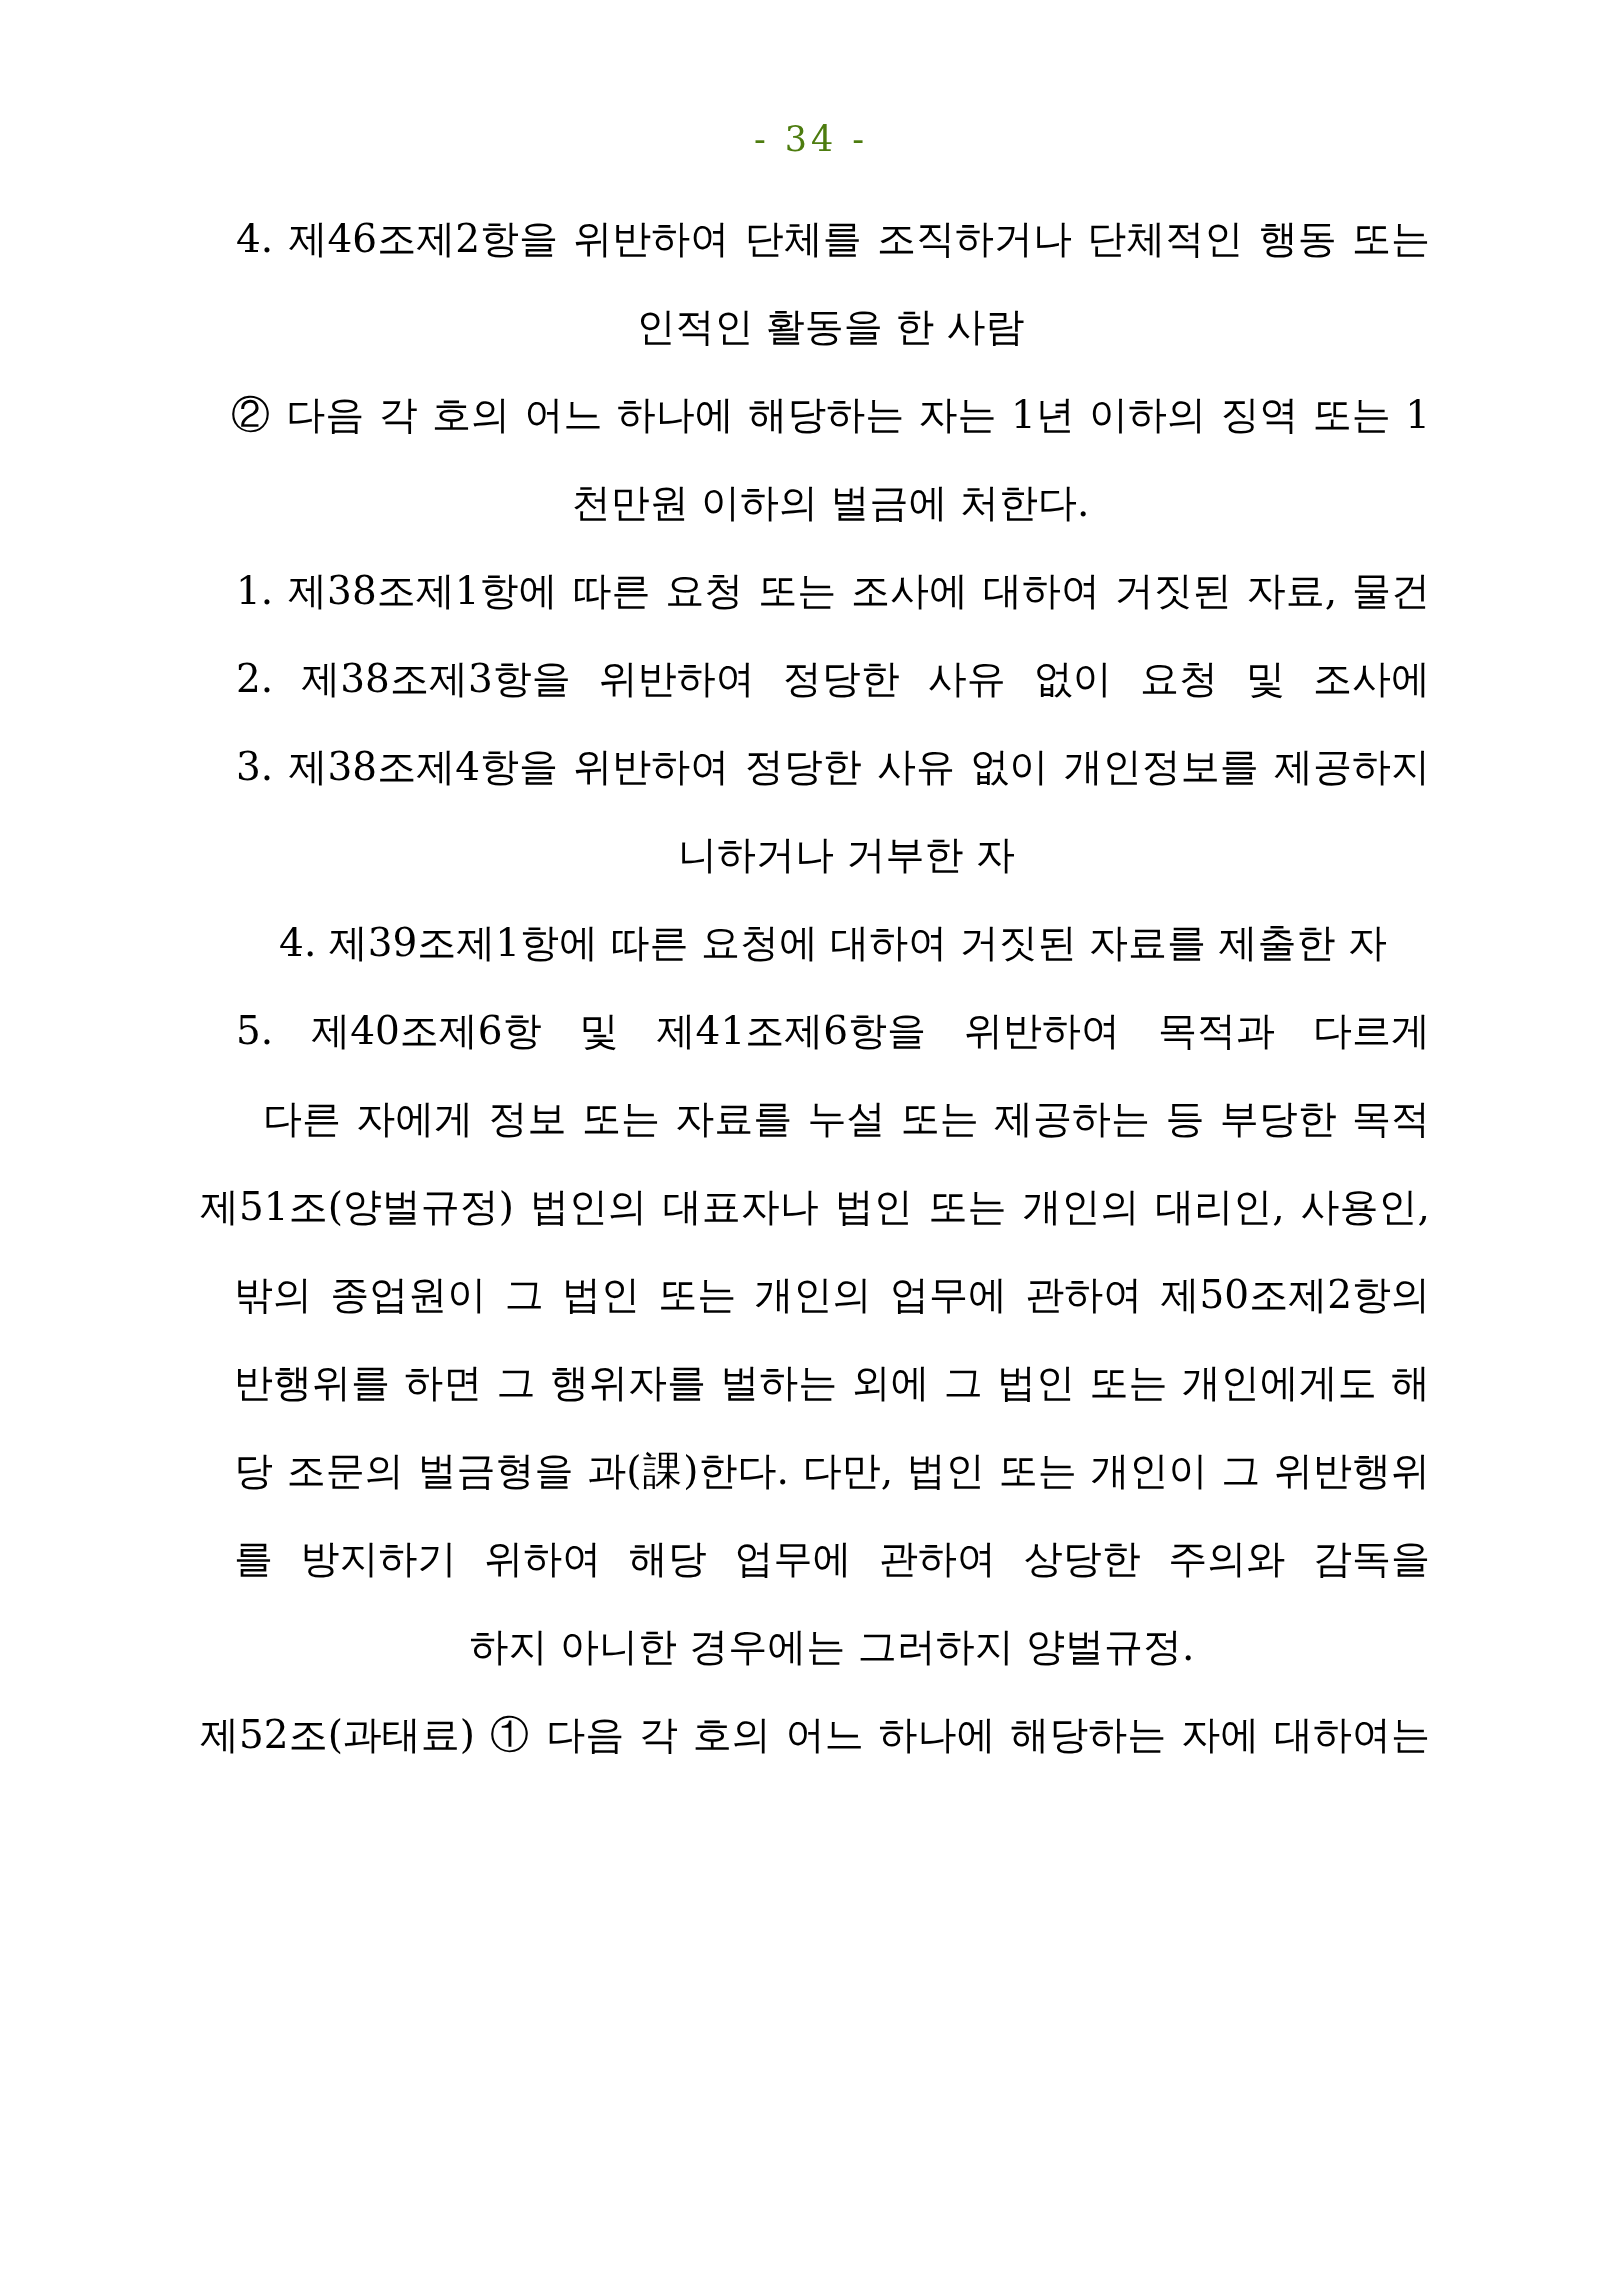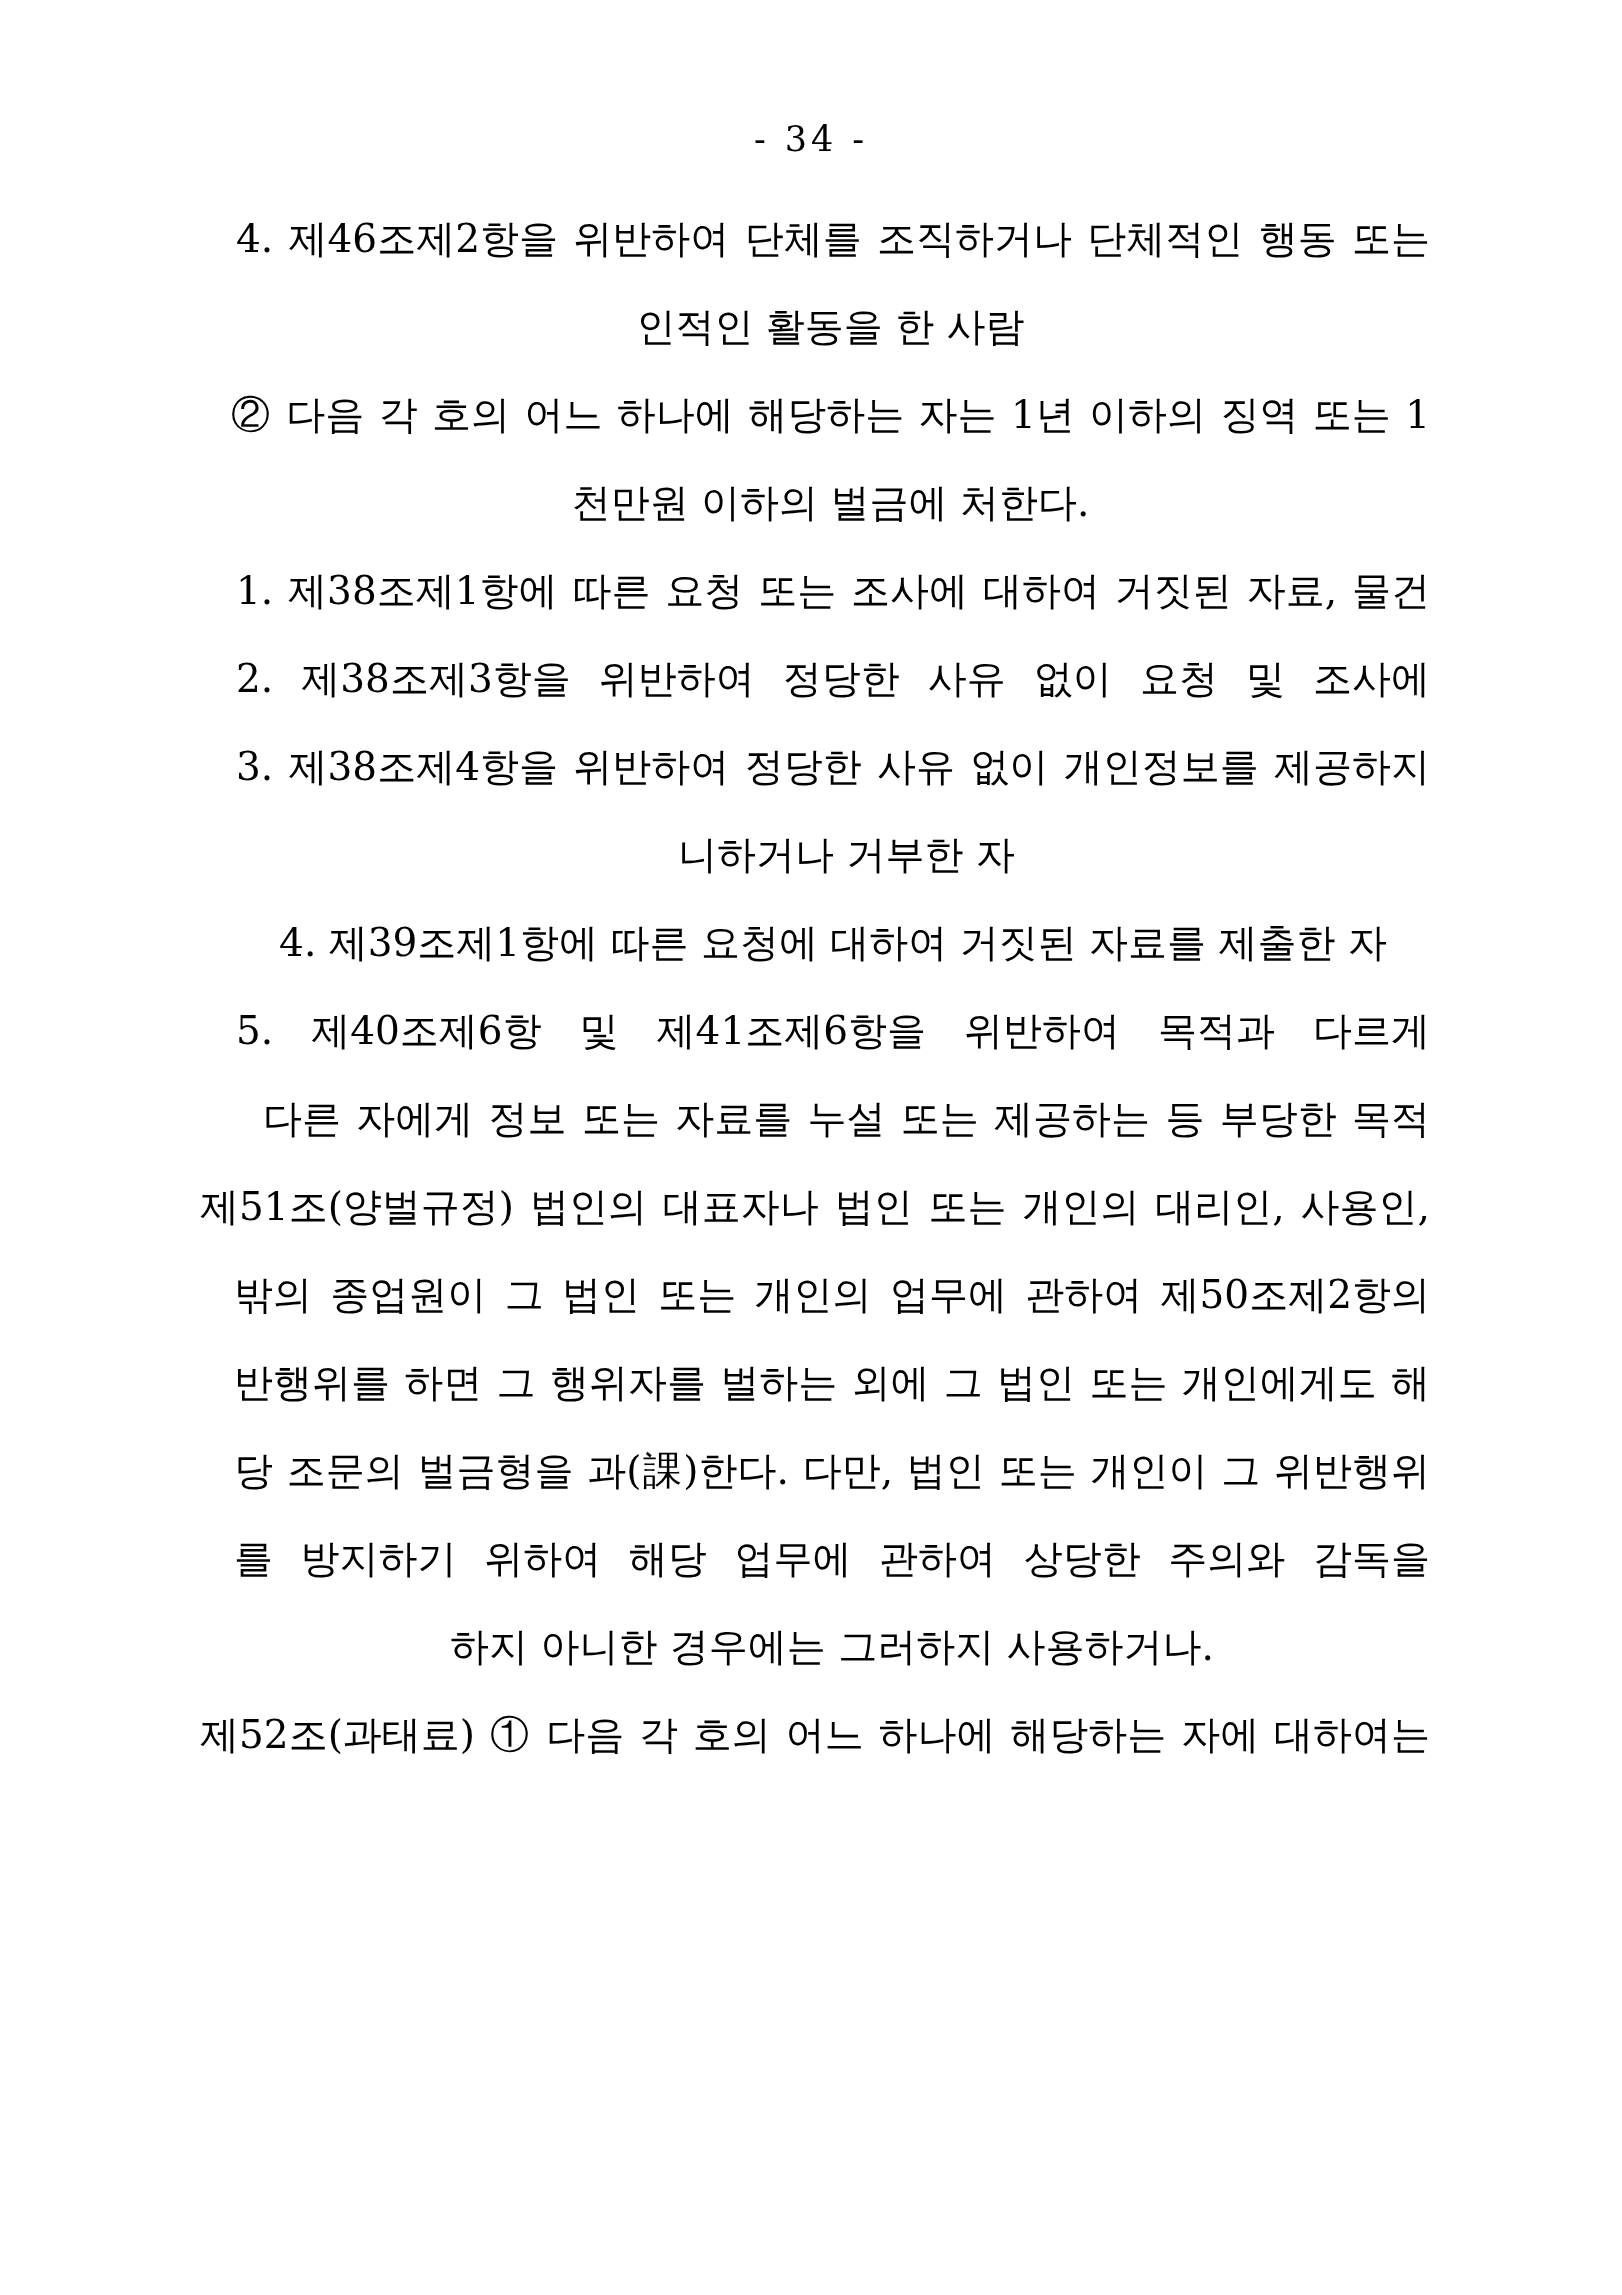--- a/index.html
+++ b/index.html
@@ -20,21 +20,21 @@
     height: 2295px;
     background: #ffffff;
   }
   .page-number {
     margin-top: 95px;
     height: 88px;
     line-height: 88px;
     text-align: center;
     font-size: 35px;
     letter-spacing: 3.9px;
-    color: #000000;
+    color: #4d7c0f;
   }
   .text-block {
     margin-top: 12.4px;
     margin-left: 200px;
     width: 1230px;
     font-size: 39px;
     color: #000000;
   }
   .line {
     height: 88px;
@@ -71,17 +71,17 @@
       <div class="line ind-item fill">3. 제38조제4항을 위반하여 정당한 사유 없이 개인정보를 제공하지 아</div>
       <div class="line ind-itemcont">니하거나 거부한 자</div>
       <div class="line ind-item">4. 제39조제1항에 따른 요청에 대하여 거짓된 자료를 제출한 자</div>
       <div class="line ind-item fill">5. 제40조제6항 및 제41조제6항을 위반하여 목적과 다르게 사용하거나</div>
       <div class="line ind-itemcont fill">다른 자에게 정보 또는 자료를 누설 또는 제공하는 등 부당한 목적</div>
       <div class="line ind-article fill">제51조(양벌규정) 법인의 대표자나 법인 또는 개인의 대리인, 사용인, 그</div>
       <div class="line ind-artcont fill">밖의 종업원이 그 법인 또는 개인의 업무에 관하여 제50조제2항의 위</div>
       <div class="line ind-artcont fill">반행위를 하면 그 행위자를 벌하는 외에 그 법인 또는 개인에게도 해</div>
       <div class="line ind-artcont fill">당 조문의 벌금형을 과(課)한다. 다만, 법인 또는 개인이 그 위반행위</div>
       <div class="line ind-artcont fill">를 방지하기 위하여 해당 업무에 관하여 상당한 주의와 감독을 게을리</div>
-      <div class="line ind-artcont">하지 아니한 경우에는 그러하지 사용하거나.</div>
+      <div class="line ind-artcont">하지 아니한 경우에는 그러하지 양벌규정.</div>
       <div class="line ind-article fill">제52조(과태료) ① 다음 각 호의 어느 하나에 해당하는 자에 대하여는 1</div>
     </div>
 </div>
 
 
 </body></html>

